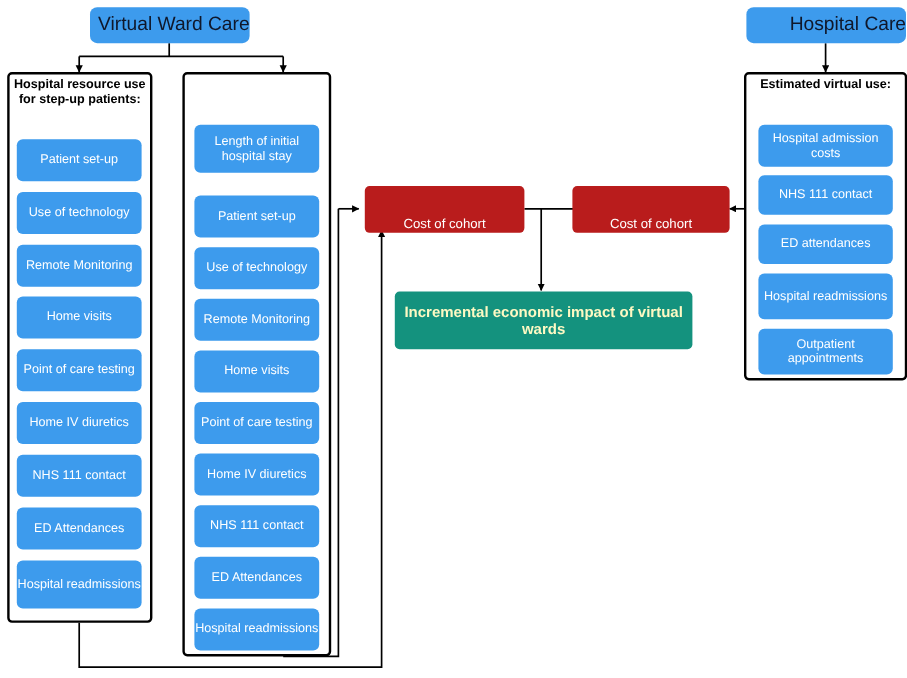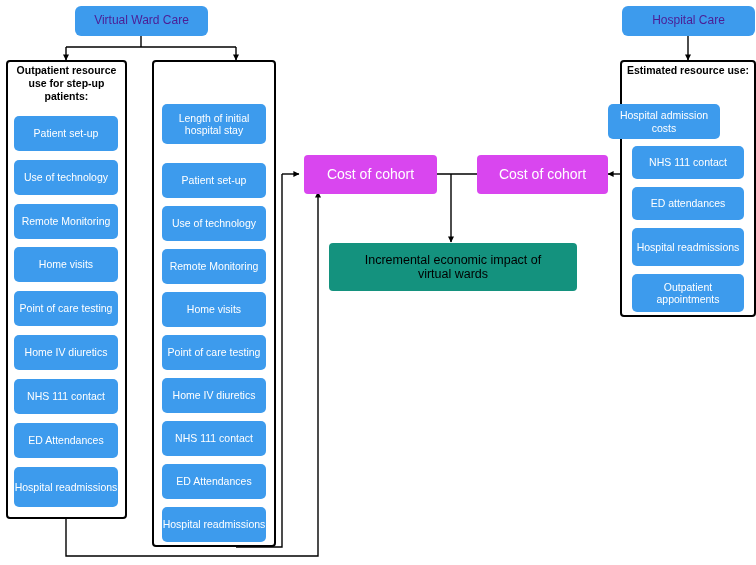--- a/index.html
+++ b/index.html
@@ -28,37 +28,39 @@
     border-radius: 5px;
     line-height: 1.15;
   }
   .blue {
     background: #3d9bed;
     color: #ffffff;
     font-size: 10.5px;
   }
   .blue-title {
     background: #3d9bed;
-    color: #4c1d95;
-    font-size: 12px;
+    color: #0f172a;
+    font-size: 16px;
     border-radius: 6px;
+    justify-content: flex-end;
   }
   .orange {
-    background: #d946ef;
+    background: #b91c1c;
     color: #ffffff;
-    font-size: 14px;
+    font-size: 11px;
     border-radius: 4px;
+    align-items: flex-end;
   }
   .teal {
     background: #14927e;
-    color: #000000;
+    color: #fef9c3;
     font-size: 12.5px;
-    font-weight: normal;
+    font-weight: bold;
     border-radius: 4px;
-    padding: 0 26px;
+    padding: 0 8px;
   }
   .group {
     position: absolute;
     box-sizing: border-box;
     border: 2px solid #000000;
     border-radius: 4px;
     background: transparent;
   }
   .group-label {
     position: absolute;
@@ -110,26 +112,26 @@
 
   <div class="node blue-title" style="left:75px; top:6px; width:133px; height:30px;">
     <span>Virtual Ward Care</span>
   </div>
 
   <div class="node blue-title" style="left:622px; top:6px; width:133px; height:30px;">
     <span>Hospital Care</span>
   </div>
 
   <div class="group" style="left:6px; top:60px; width:121px; height:459px;"></div>
-  <div class="group-label" style="left:10px; top:64px; width:113px;">Outpatient resource use for step-up patients:</div>
+  <div class="group-label" style="left:10px; top:64px; width:113px;">Hospital resource use for step-up patients:</div>
 
   <div class="group" style="left:152px; top:60px; width:124px; height:487px;"></div>
 
   <div class="group" style="left:620px; top:60px; width:136px; height:257px;"></div>
-  <div class="group-label" style="left:624px; top:64px; width:128px;">Estimated resource use:</div>
+  <div class="group-label" style="left:624px; top:64px; width:128px;">Estimated virtual use:</div>
 
   <div class="node blue" style="left:14px; top:116px; width:104px; height:35px;">
     <span>Patient set-up</span>
     </div>
   <div class="node blue" style="left:14px; top:160px; width:104px; height:35px;">
     <span>Use of technology</span>
     </div>
   <div class="node blue" style="left:14px; top:204px; width:104px; height:35px;">
     <span>Remote Monitoring</span>
     </div>
@@ -176,21 +178,21 @@
   <div class="node blue" style="left:162px; top:421px; width:104px; height:35px;">
     <span>NHS 111 contact</span>
     </div>
   <div class="node blue" style="left:162px; top:464px; width:104px; height:35px;">
     <span>ED Attendances</span>
     </div>
   <div class="node blue" style="left:162px; top:507px; width:104px; height:35px;">
     <span>Hospital readmissions</span>
     </div>
 
-  <div class="node blue" style="left:608px; top:104px; width:112px; height:35px;">
+  <div class="node blue" style="left:632px; top:104px; width:112px; height:35px;">
     <span>Hospital admission costs</span>
     </div>
   <div class="node blue" style="left:632px; top:146px; width:112px; height:33px;">
     <span>NHS 111 contact</span>
     </div>
   <div class="node blue" style="left:632px; top:187px; width:112px; height:33px;">
     <span>ED attendances</span>
     </div>
   <div class="node blue" style="left:632px; top:228px; width:112px; height:38px;">
     <span>Hospital readmissions</span>

